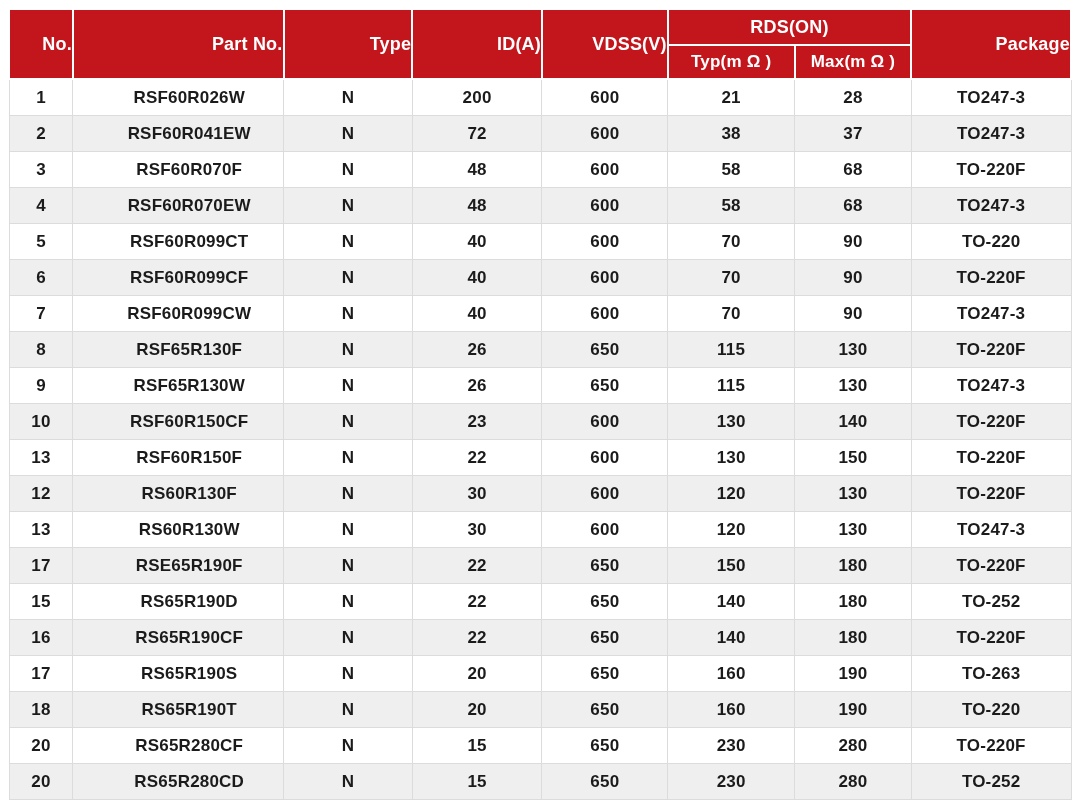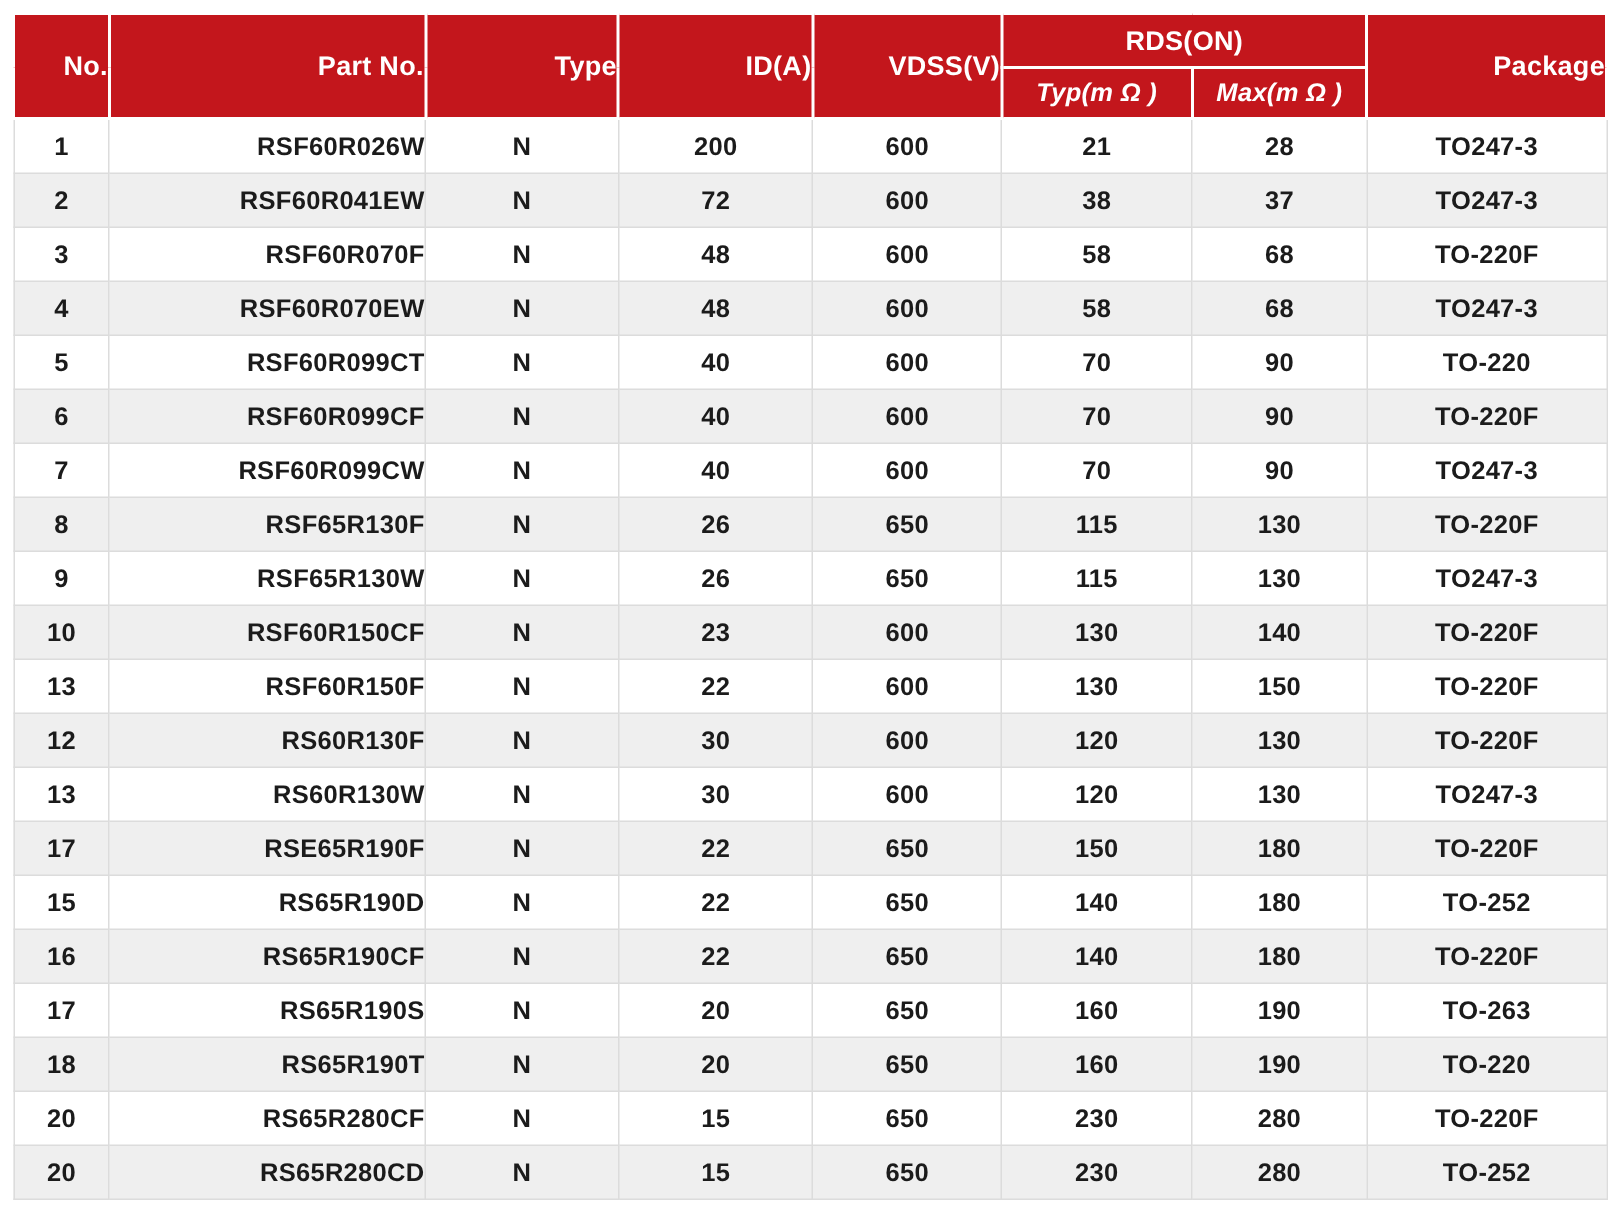--- a/index.html
+++ b/index.html
@@ -36,38 +36,38 @@
     color: #ffffff;
     font-weight: bold;
     font-size: 18px;
     border: 2px solid #ffffff;
     text-align: center;
     vertical-align: middle;
     padding: 0;
     letter-spacing: 0.2px;
   }
   thead tr.h1 th { height: 34px; }
-  thead tr.h2 th { height: 32px; font-size: 17px; font-style: italic; }
+  thead tr.h2 th { height: 32px; font-size: 17px; }
   thead th[rowspan] { height: 70px; text-align: right; }
 
   tbody td {
     height: 35px;
     border: 1px solid #dcdcdc;
     font-size: 17px;
     font-weight: bold;
     color: #1b1b1b;
     text-align: center;
     vertical-align: middle;
     padding: 0;
     background: #ffffff;
     letter-spacing: 0.2px;
   }
   tbody tr:nth-child(even) td { background: #efefef; }
   tbody td.part {
-    text-align: right;
+    text-align: center;
     padding-left: 22px;
   }
 </style>
 </head>
 <body>
 
 <div class="table-wrap">
   <table class="spec">
     <colgroup>
       <col class="c-no">

